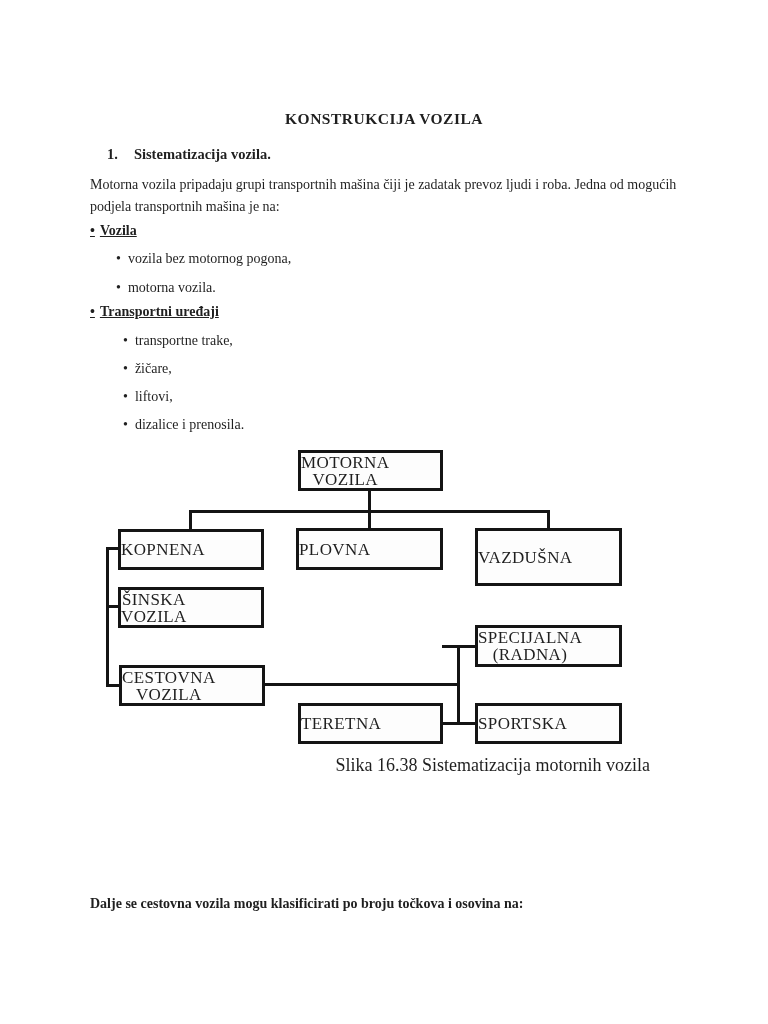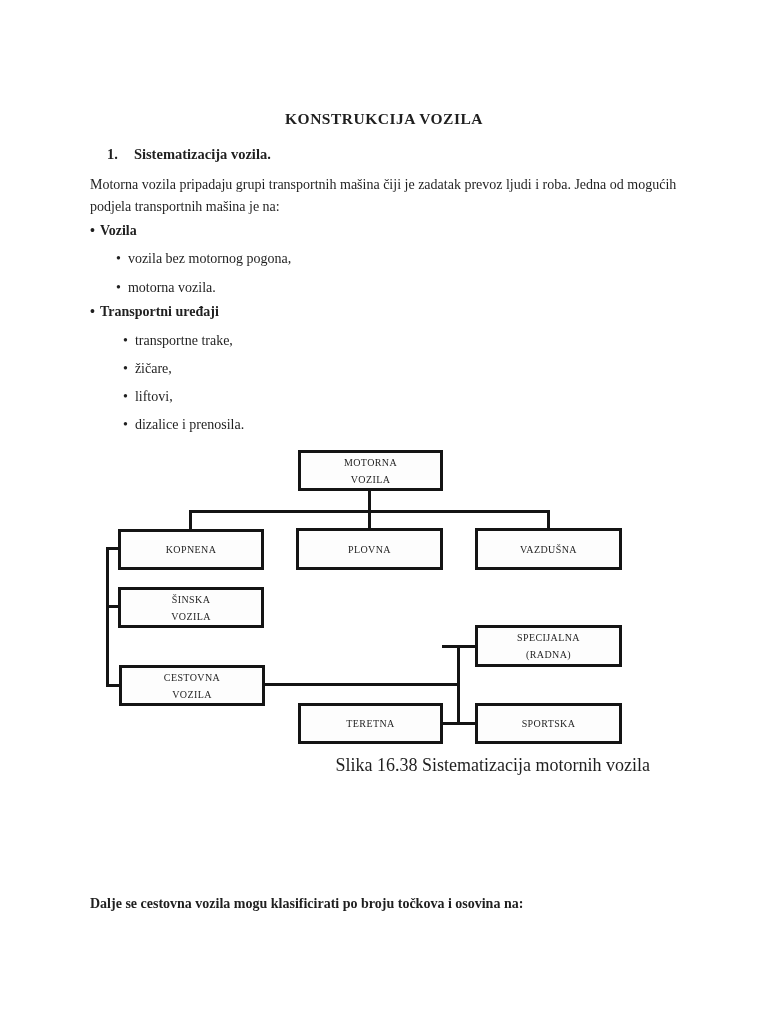--- a/index.html
+++ b/index.html
@@ -23,34 +23,34 @@
     position: absolute; top: 146px; left: 107px;
     font-weight: bold; font-size: 14.5px;
     display: flex; gap: 16px;
   }
   .intro {
     position: absolute; top: 174px; left: 90px; width: 606px;
     font-size: 14px; line-height: 21.5px;
   }
   .li { position: absolute; font-size: 14px; white-space: nowrap; }
   .li .dot { margin-right: 7px; }
-  .l1 { left: 90px; font-weight: bold; }
+  .l1 { left: 90px; font-weight: bold; text-decoration: underline; }
   .l1 .dot { margin-right: 5px; }
   .g1 { left: 116px; }
   .g2 { left: 123px; }
 
   
   .diagram { position: absolute; inset: 0; }
   .node {
     position: absolute;
     border: 3px solid #141414;
     background: #fdfdfd;
-    display: flex; align-items: center; justify-content: center;
+    display: flex; align-items: center; justify-content: flex-start;
     text-align: center;
-    font-size: 10px; letter-spacing: 0.4px; line-height: 17px;
+    font-size: 17px; letter-spacing: 0.4px; line-height: 17px;
     color: #1f1f1f;
   }
   .node .nlabel { white-space: pre-line; }
   .cl { position: absolute; background: #141414; }
 
   .caption {
     position: absolute; top: 755px; left: 90px; width: 560px;
     text-align: right; font-size: 18px;
   }
   .closing {
@@ -107,21 +107,21 @@
     <div class="node" style="left:298px; top:450px; width:145px; height:41px">
         <span class="nlabel">MOTORNA
 VOZILA</span>
       </div>
     <div class="node" style="left:118px; top:529px; width:146px; height:41px">
         <span class="nlabel">KOPNENA</span>
       </div>
     <div class="node" style="left:296px; top:528px; width:147px; height:42px">
         <span class="nlabel">PLOVNA</span>
       </div>
-    <div class="node" style="left:475px; top:528px; width:147px; height:42px">
+    <div class="node" style="left:475px; top:528px; width:147px; height:58px">
         <span class="nlabel">VAZDUŠNA</span>
       </div>
     <div class="node" style="left:118px; top:587px; width:146px; height:41px">
         <span class="nlabel">ŠINSKA
 VOZILA</span>
       </div>
     <div class="node" style="left:119px; top:665px; width:146px; height:41px">
         <span class="nlabel">CESTOVNA
 VOZILA</span>
       </div>

